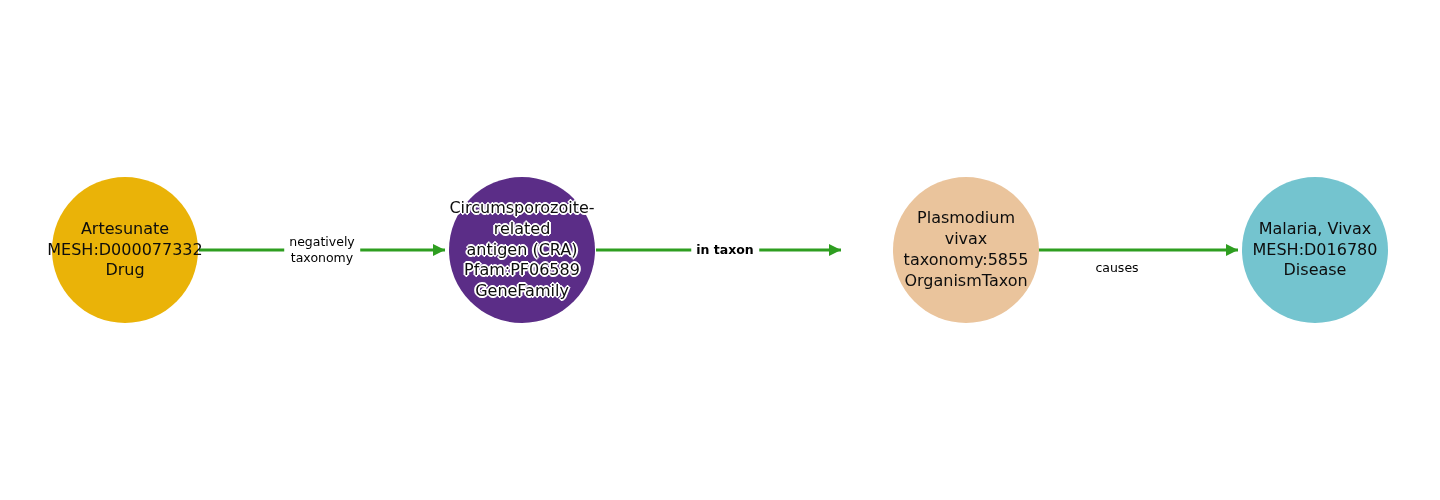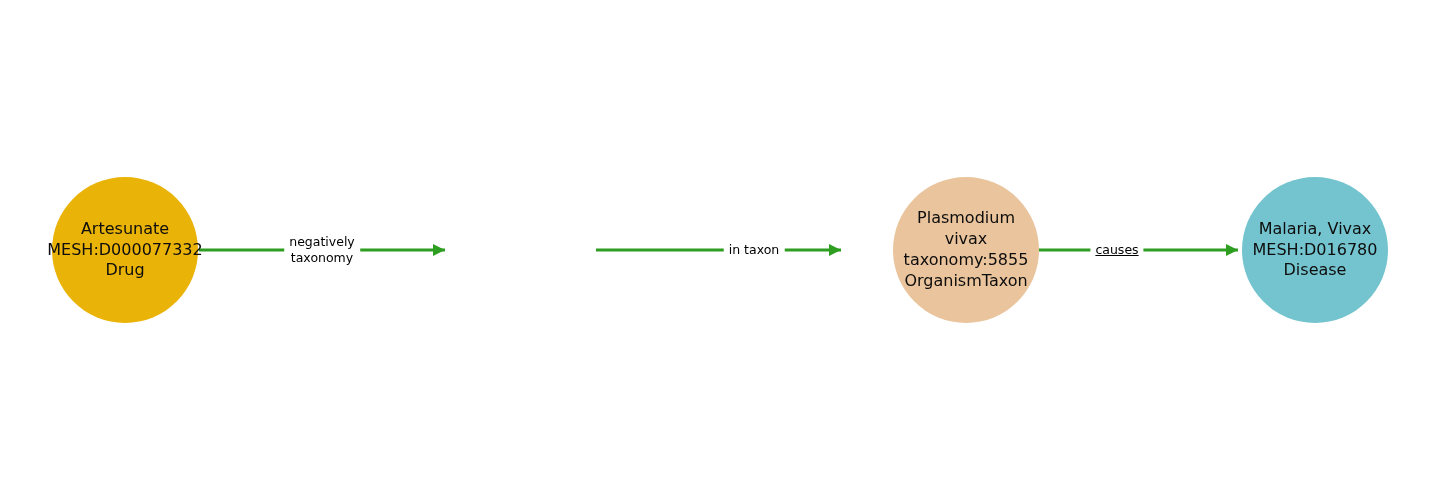--- a/index.html
+++ b/index.html
@@ -82,34 +82,41 @@
     <line class="edge-line" x1="596" y1="250" x2="841" y2="250" marker-end="url(#arrow)"></line>
     <line class="edge-line" x1="992" y1="250" x2="1238" y2="250" marker-end="url(#arrow)"></line>
   </svg>
 
   <div class="node" style="left: 52px; top: 177px; background-color: #eab308;">
     <span class="node-label">Artesunate
 MESH:D000077332
 Drug</span>
   </div>
 
+  <div class="node" style="left: 449px; top: 177px; background-color: rgb(91, 45, 135);">
+    <span class="node-label halo">Circumsporozoite-
+related
+antigen (CRA)
+Pfam:PF06589
+GeneFamily</span>
+  </div>
 
   <div class="node" style="left: 893px; top: 177px; background-color: rgb(234, 196, 156);">
     <span class="node-label">Plasmodium
 vivax
 taxonomy:5855
 OrganismTaxon</span>
   </div>
 
   <div class="node" style="left: 1242px; top: 177px; background-color: rgb(116, 196, 207);">
     <span class="node-label">Malaria, Vivax
 MESH:D016780
 Disease</span>
   </div>
 
   <div class="edge-label" style="left:322px; top:250px;">negatively
 taxonomy</div>
 
-  <div class="edge-label" style="left:754px; top:250px;">in taxon</div>
+  <div class="edge-label" style="left:725px; top:250px;font-weight:bold;">in taxon</div>
 
-  <div class="edge-label" style="left:1117px; top:250px;text-decoration:underline;">causes</div>
+  <div class="edge-label" style="left:1117px; top:268px;">causes</div>
 
 </div>
 
 </body></html>

